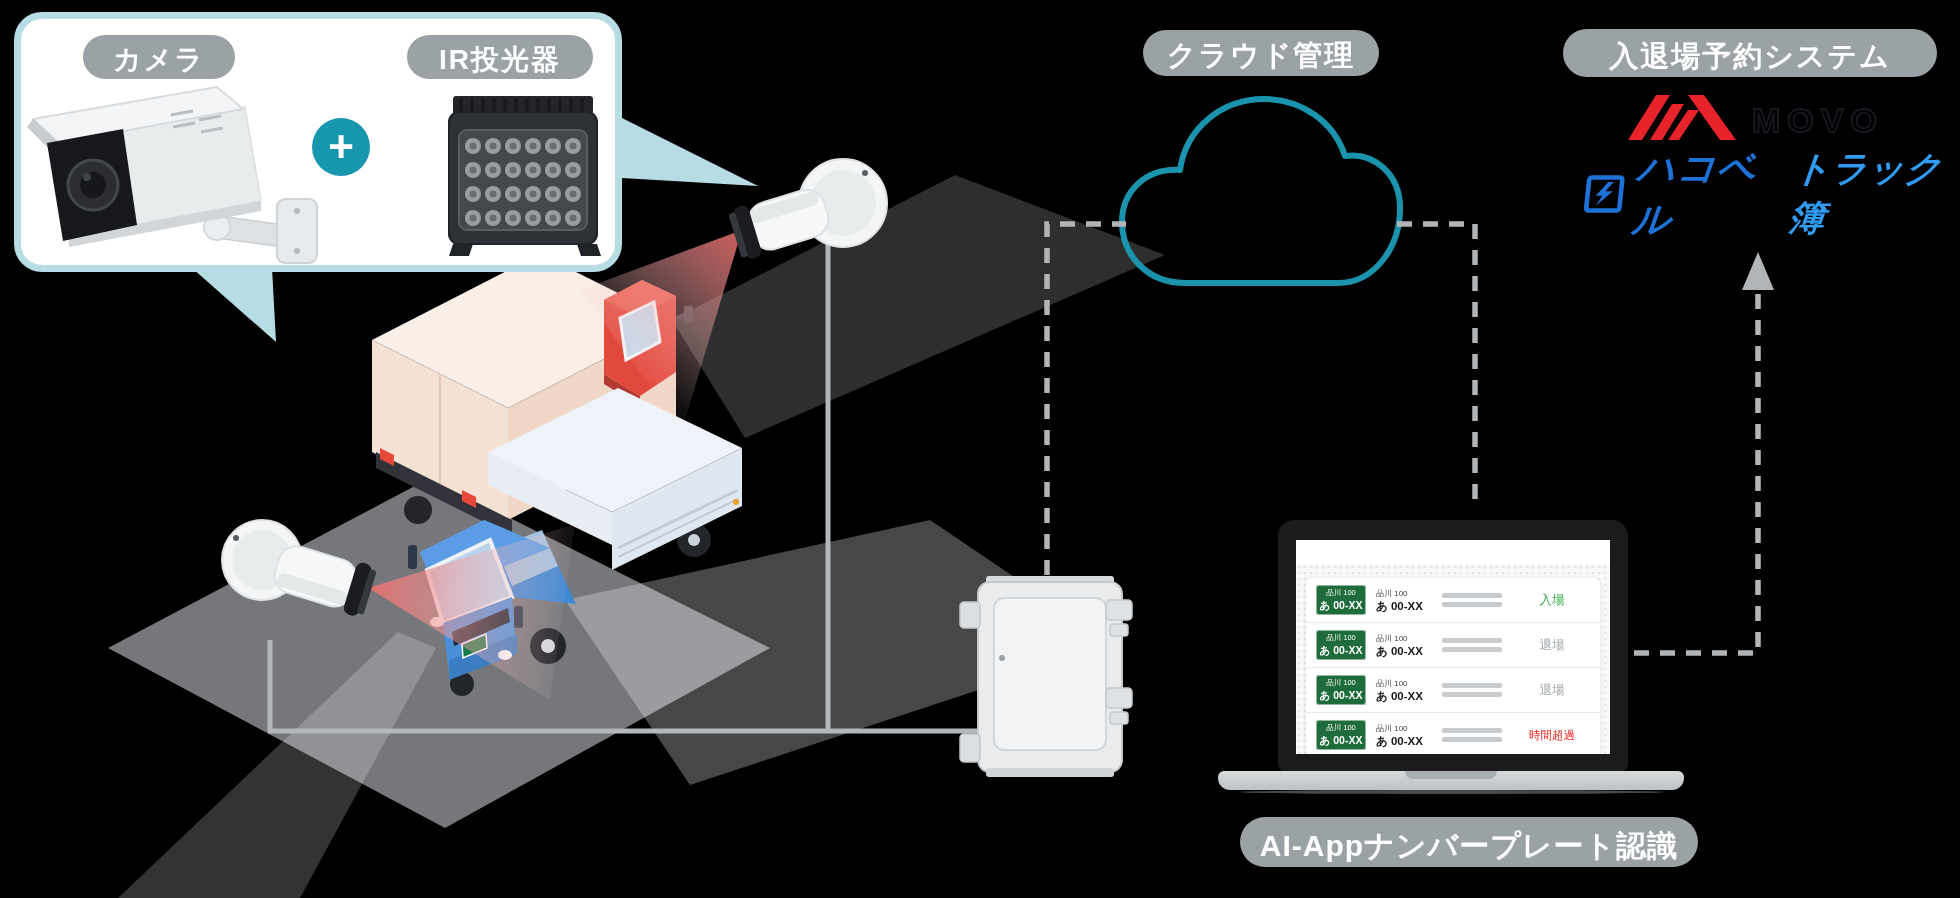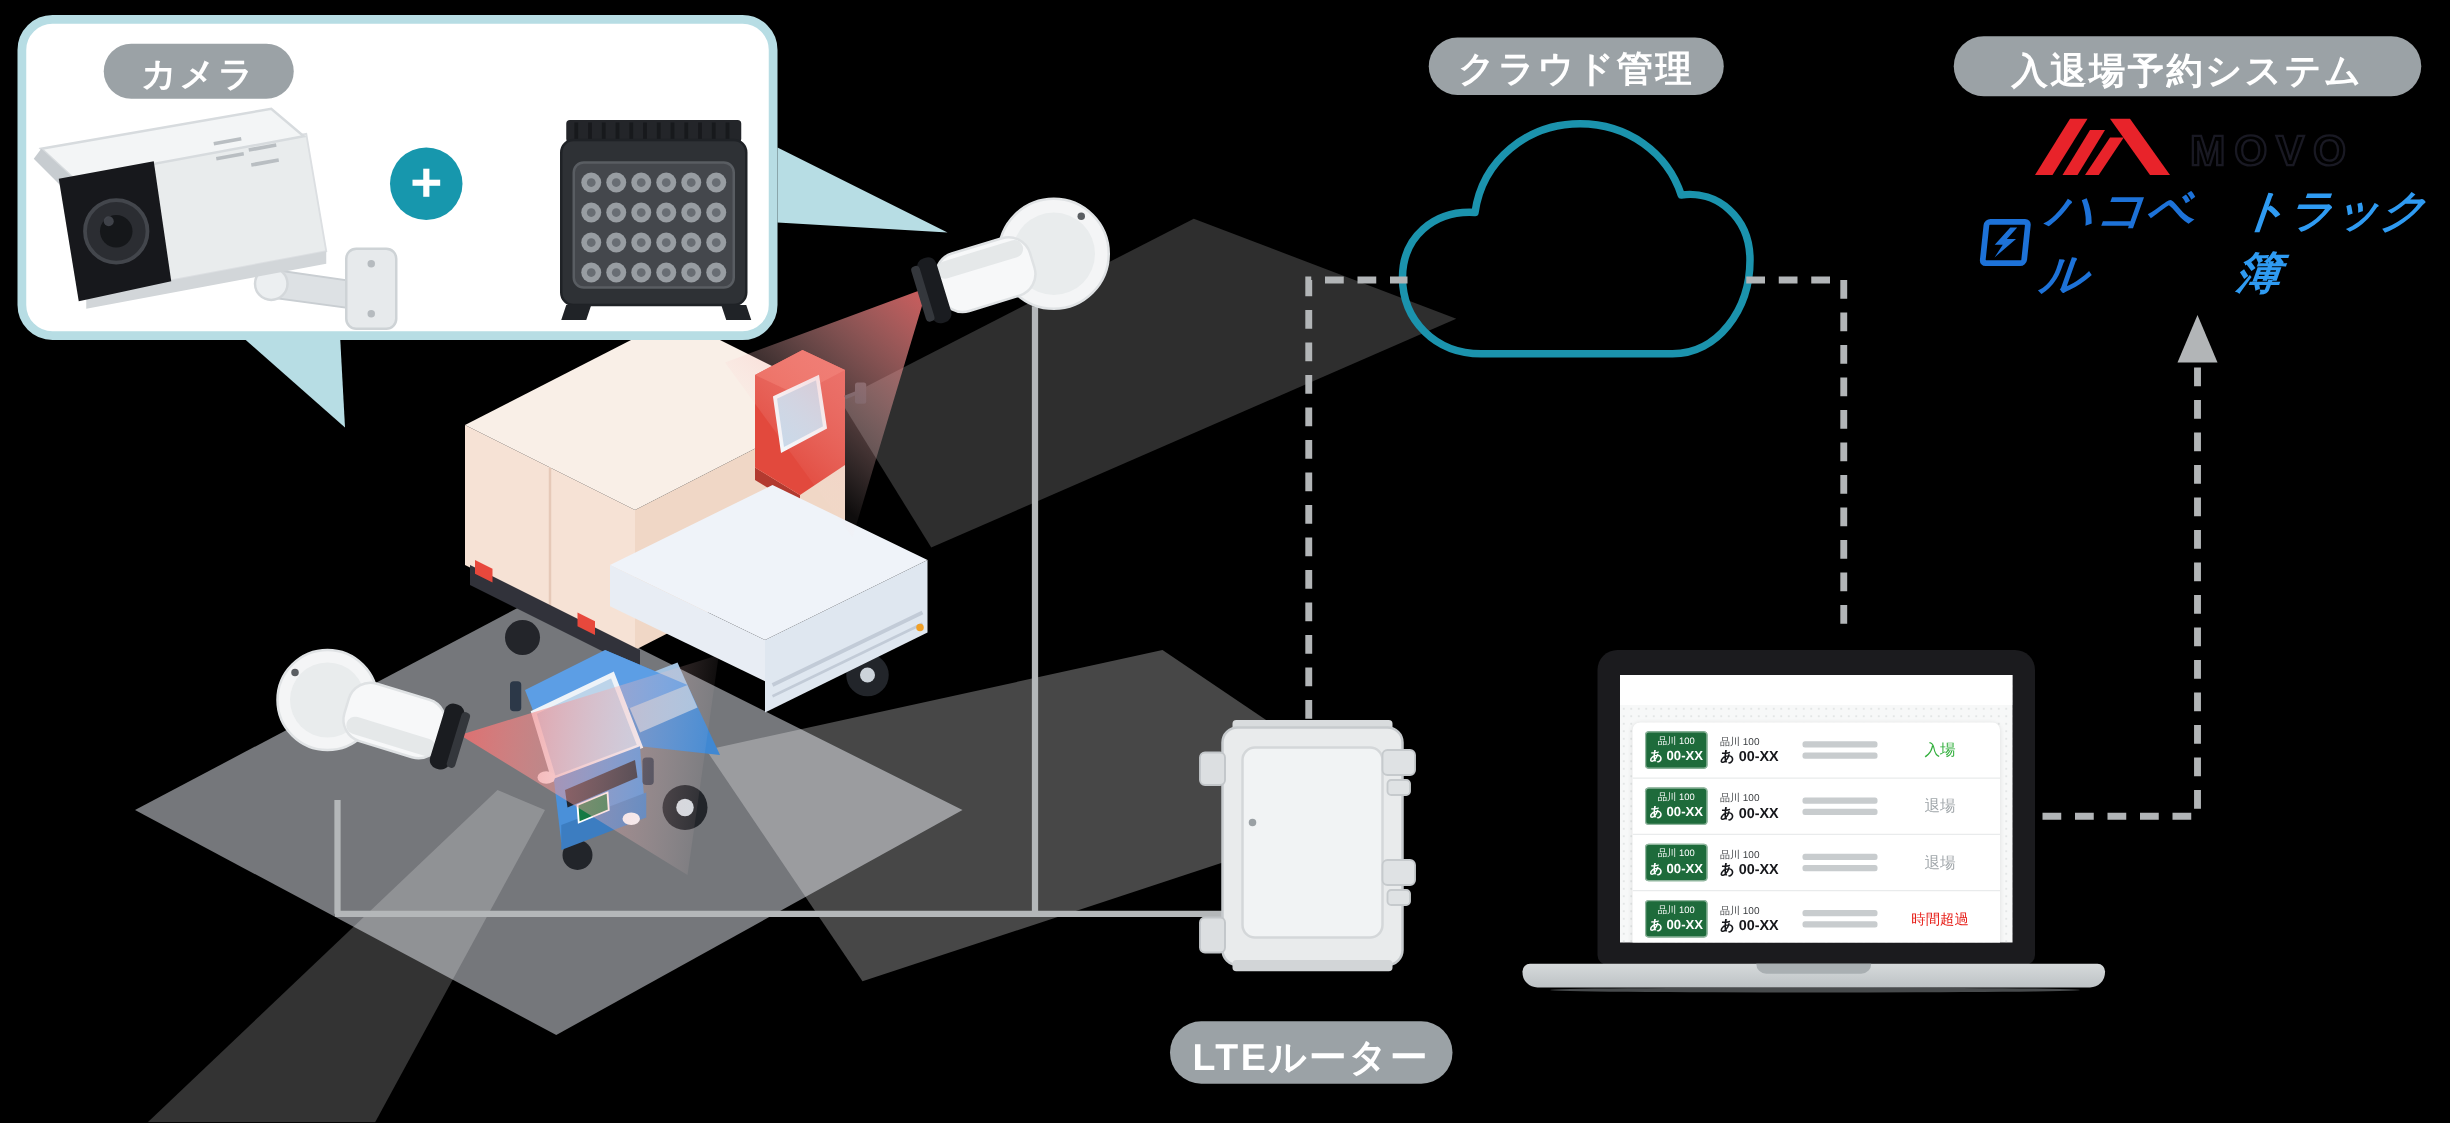--- a/index.html
+++ b/index.html
@@ -297,20 +297,23 @@
             <circle cx="532" cy="199" r="3.5"></circle>
             <circle cx="552" cy="199" r="3.5"></circle>
         </g>
         <polygon points="432,225 452,225 448,237 428,237" fill="#202327"></polygon>
         <polygon points="556,225 576,225 580,237 560,237" fill="#202327"></polygon>
       </g>
     </svg>
     <div class="pill" style="left:62px;top:16px;width:152px;height:44px;font-size:28px">
       <span>カメラ</span>
     </div>
+    <div class="pill" style="left:386px;top:16px;width:186px;height:44px;font-size:28px">
+      <span>IR投光器</span>
+    </div>
     <div class="plus-circle">
       <span>+</span>
     </div>
   </div>
 
   <div class="pill" style="left:1143px;top:30px;width:236px;height:46px;font-size:29px">
     <span>クラウド管理</span>
   </div>
 
   <div class="pill" style="left:1563px;top:29px;width:374px;height:48px;font-size:29px">
@@ -394,17 +397,17 @@
         </div>
         <div class="row-status st-over">時間超過</div>
       </div>
 
     </div>
   </div>
   <div class="lp-base"></div>
   <div class="lp-notch"></div>
   <div class="lp-shadow"></div>
 
-  <div class="pill" style="left:936px;top:817px;width:226px;height:50px;font-size:30px">
-    <span>LTEルーター</span>
+  <div class="pill" style="left:1240px;top:817px;width:458px;height:50px;font-size:30px;letter-spacing:1px">
+    <span>AI-Appナンバープレート認識</span>
   </div>
 
 </div>
 
 </body></html>

